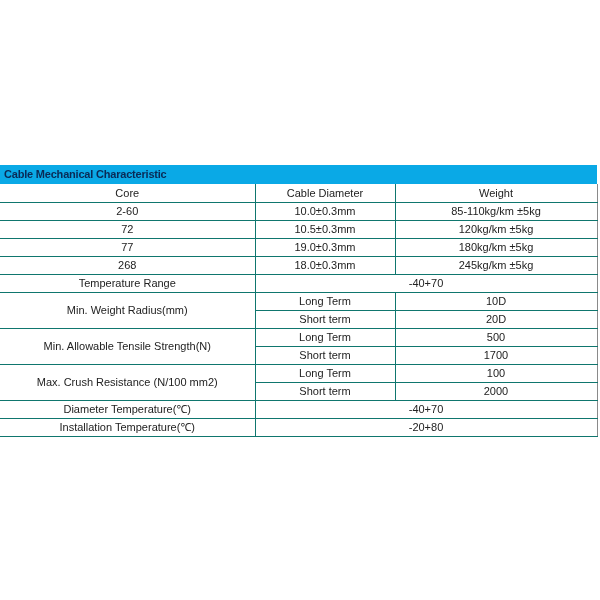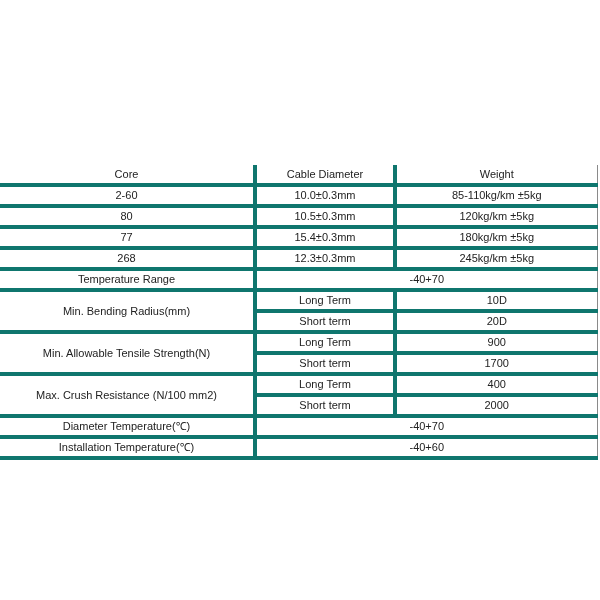--- a/index.html
+++ b/index.html
@@ -2,97 +2,98 @@
 <html><head>
   <meta charset="utf-8">
   <style>
     html, body { margin: 0; padding: 0; background: #ffffff; }
     body { width: 600px; height: 600px; position: relative; overflow: hidden;
            font-family: "Liberation Sans", sans-serif; color: #222; }
     .tbl { position: absolute; left: 0; top: 165px; width: 597px; }
     .title { height: 19px; background: #0aa9e6; color: #0a2a55; font-weight: bold;
              font-size: 11px; line-height: 19px; padding-left: 4px; letter-spacing: -0.2px; }
     table { border-collapse: collapse; width: 597px; table-layout: fixed; font-size: 11px; }
-    td { border: 4px solid #0f766e; text-align: center; padding: 0; height: 17px; line-height: 17px;
+    td { border: 1px solid #0f766e; text-align: center; padding: 0; height: 17px; line-height: 17px;
          white-space: nowrap; overflow: hidden; }
     tr.hdr td { height: 18px; }
     td.first { border-left: none; margin-top: 32px; }
     td.last { border-right: 1px solid #8a8a8a; }
     table tr:first-child td { border-top: none; }
   </style>
 </head>
 <body>
 
 <div class="tbl">
+  <div class="title">Cable Mechanical Characteristic</div>
   <table>
     <colgroup>
       <col style="width:255px">
         <col style="width:140px">
         <col style="width:202px">
     </colgroup>
     <tbody>
         <tr class="hdr">
       <td class="first">Core</td>
       <td>Cable Diameter</td>
       <td class="last">Weight</td>
     </tr>
     <tr>
       <td class="first">2-60</td>
       <td>10.0±0.3mm</td>
       <td class="last">85-110kg/km ±5kg</td>
     </tr>
     <tr>
-      <td class="first">80</td>
+      <td class="first">72</td>
       <td>10.5±0.3mm</td>
       <td class="last">120kg/km ±5kg</td>
     </tr>
     <tr>
       <td class="first">77</td>
-      <td>15.4±0.3mm</td>
+      <td>19.0±0.3mm</td>
       <td class="last">180kg/km ±5kg</td>
     </tr>
     <tr>
       <td class="first">268</td>
-      <td>12.3±0.3mm</td>
+      <td>18.0±0.3mm</td>
       <td class="last">245kg/km ±5kg</td>
     </tr>
     <tr>
       <td class="first">Temperature Range</td>
       <td class="last" colspan="2">-40+70</td>
     </tr>
     <tr>
-      <td class="first" rowspan="2">Min. Bending Radius(mm)</td>
+      <td class="first" rowspan="2">Min. Weight Radius(mm)</td>
       <td>Long Term</td>
       <td class="last">10D</td>
     </tr>
     <tr>
       <td>Short term</td>
       <td class="last">20D</td>
     </tr>
     <tr>
       <td class="first" rowspan="2">Min. Allowable Tensile Strength(N)</td>
       <td>Long Term</td>
-      <td class="last">900</td>
+      <td class="last">500</td>
     </tr>
     <tr>
       <td>Short term</td>
       <td class="last">1700</td>
     </tr>
     <tr>
       <td class="first" rowspan="2">Max. Crush Resistance (N/100 mm2)</td>
       <td>Long Term</td>
-      <td class="last">400</td>
+      <td class="last">100</td>
     </tr>
     <tr>
       <td>Short term</td>
       <td class="last">2000</td>
     </tr>
     <tr>
       <td class="first">Diameter Temperature(℃)</td>
       <td class="last" colspan="2">-40+70</td>
     </tr>
     <tr>
       <td class="first">Installation Temperature(℃)</td>
-      <td class="last" colspan="2">-40+60</td>
+      <td class="last" colspan="2">-20+80</td>
     </tr>
   </tbody>
     </table>
 </div>
 
 </body></html>

